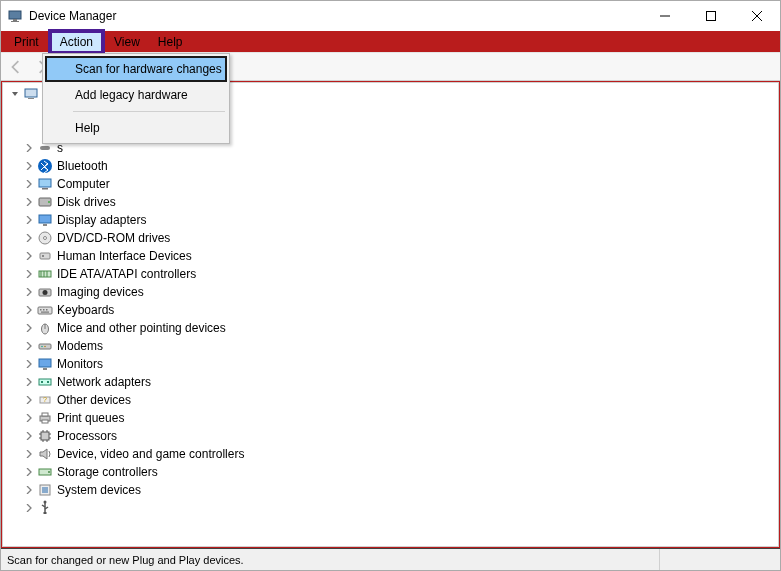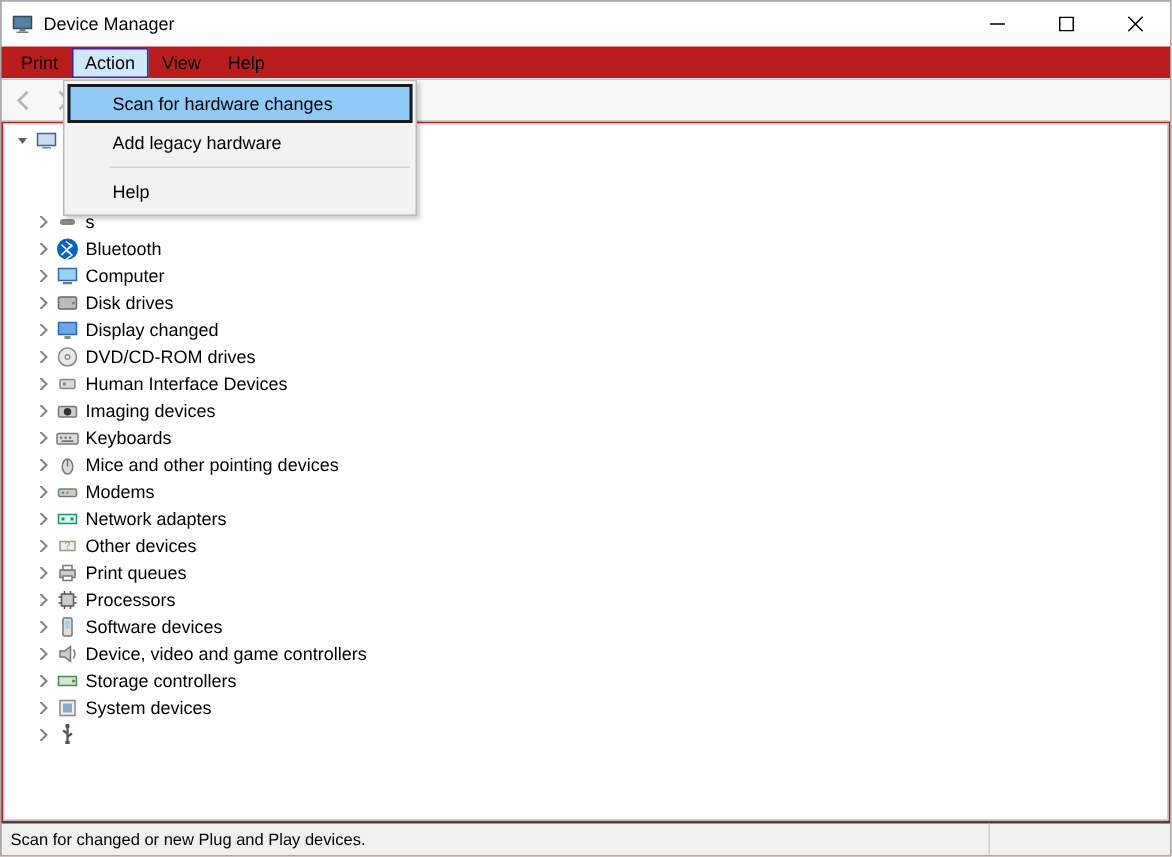--- a/index.html
+++ b/index.html
@@ -10,30 +10,30 @@
 .titlebar { height: 30px; display: flex; align-items: center; padding: 0 0 0 6px; background: #fff; }
 .titlebar .app-icon { width: 16px; height: 16px; margin-right: 6px; }
 .titlebar .title { font-size: 12px; color: #000; flex: 1; }
 .titlebar .controls { display: flex; }
 .titlebar .controls .ctrl { width: 46px; height: 30px; display: flex; align-items: center; justify-content: center; }
 .titlebar .controls .ctrl svg { width: 10px; height: 10px; }
 
 
 .menubar { height: 22px; display: flex; align-items: center; padding: 0 4px; font-size: 12px; border-bottom: 1px solid #e5e5e5; }
 .menubar .menu-item { padding: 3px 9px; cursor: default; }
-.menubar .menu-item.open { background: #cde8ff; border: 1px solid #4c1d95; padding: 2px 8px; }
+.menubar .menu-item.open { background: #cde8ff; border: 4px solid #4c1d95; padding: 2px 8px; }
 
 
 .toolbar { height: 28px; display: flex; align-items: center; padding: 0 4px; border-bottom: 1px solid #d0d0d0; gap: 4px; background: #f7f7f7; }
 .toolbar .tbtn { width: 22px; height: 22px; display: flex; align-items: center; justify-content: center; }
 .toolbar .tbtn.disabled { opacity: 0.4; }
 .toolbar .sep { width: 1px; height: 18px; background: #c0c0c0; margin: 0 3px; }
 
 
-.dropdown { position: absolute; top: 52px; left: 41px; width: 236px; background: #f2f2f2; border: 1px solid #b9b9b9; box-shadow: 2px 2px 3px rgba(0,0,0,0.2); z-index: 10; padding: 2px; }
+.dropdown { position: absolute; top: 52px; left: 41px; width: 188px; background: #f2f2f2; border: 1px solid #b9b9b9; box-shadow: 2px 2px 3px rgba(0,0,0,0.2); z-index: 10; padding: 2px; }
 .dropdown .dd-item { height: 26px; display: flex; align-items: center; padding-left: 30px; font-size: 12px; position: relative; }
 .dropdown .dd-item.highlight { background: #91c9f7; border: 2px solid #1a1a1a; padding-left: 28px; height: 26px; }
 .dropdown .dd-sep { height: 1px; background: #d0d0d0; margin: 3px 2px 3px 28px; }
 
 
 .tree-wrap { flex: 1; overflow: hidden; position: relative; padding: 2px 0 0 2px; background: #fff; border: 1px solid #d0d0d0; margin: 1px; }
 .tree { font-size: 12px; color: #000; }
 .root-row { display: flex; align-items: center; height: 18px; padding-left: 4px; }
 .cat-row { display: flex; align-items: center; height: 18px; padding-left: 18px; }
 .arrow { width: 12px; height: 12px; display: flex; align-items: center; justify-content: center; margin-right: 2px; }
@@ -196,21 +196,21 @@
               <svg viewBox="0 0 8 8">
                 <path d="M2 0 L6 4 L2 8" fill="none" stroke="#808080" stroke-width="1.3"></path>
               </svg>
             </span>
             <span class="dev-icon">
               <svg viewBox="0 0 16 16">
                 <rect x="2" y="3" width="12" height="8" fill="#6aa7e8" stroke="#2a6aa8"></rect>
                 <rect x="6" y="12" width="4" height="2" fill="#888"></rect>
               </svg>
             </span>
-            <span class="cat-label">Display changed</span>
+            <span class="cat-label">Display adapters</span>
           </div>
           <div class="cat-row">
             <span class="arrow">
               <svg viewBox="0 0 8 8">
                 <path d="M2 0 L6 4 L2 8" fill="none" stroke="#808080" stroke-width="1.3"></path>
               </svg>
             </span>
             <span class="dev-icon">
               <svg viewBox="0 0 16 16">
                 <circle cx="8" cy="8" r="6" fill="#e8e8e8" stroke="#888"></circle>
@@ -225,20 +225,36 @@
                 <path d="M2 0 L6 4 L2 8" fill="none" stroke="#808080" stroke-width="1.3"></path>
               </svg>
             </span>
             <span class="dev-icon">
               <svg viewBox="0 0 16 16">
                 <rect x="3" y="5" width="10" height="6" rx="1" fill="#d8d8d8" stroke="#888"></rect>
                 <rect x="5" y="7" width="2" height="2" fill="#888"></rect>
               </svg>
             </span>
             <span class="cat-label">Human Interface Devices</span>
+          </div>
+          <div class="cat-row">
+            <span class="arrow">
+              <svg viewBox="0 0 8 8">
+                <path d="M2 0 L6 4 L2 8" fill="none" stroke="#808080" stroke-width="1.3"></path>
+              </svg>
+            </span>
+            <span class="dev-icon">
+              <svg viewBox="0 0 16 16">
+                <rect x="2" y="5" width="12" height="6" fill="#cfe8cf" stroke="#4a8a4a"></rect>
+                <line x1="4" y1="5" x2="4" y2="11" stroke="#4a8a4a"></line>
+                <line x1="7" y1="5" x2="7" y2="11" stroke="#4a8a4a"></line>
+                <line x1="10" y1="5" x2="10" y2="11" stroke="#4a8a4a"></line>
+              </svg>
+            </span>
+            <span class="cat-label">IDE ATA/ATAPI controllers</span>
           </div>
           <div class="cat-row">
             <span class="arrow">
               <svg viewBox="0 0 8 8">
                 <path d="M2 0 L6 4 L2 8" fill="none" stroke="#808080" stroke-width="1.3"></path>
               </svg>
             </span>
             <span class="dev-icon">
               <svg viewBox="0 0 16 16">
                 <rect x="2" y="5" width="12" height="7" rx="1" fill="#ccc" stroke="#777"></rect>
@@ -285,20 +301,34 @@
               </svg>
             </span>
             <span class="dev-icon">
               <svg viewBox="0 0 16 16">
                 <rect x="2" y="6" width="12" height="5" rx="1" fill="#ccc" stroke="#777"></rect>
                 <circle cx="5" cy="8.5" r="0.8" fill="#2a8"></circle>
                 <circle cx="8" cy="8.5" r="0.8" fill="#a82"></circle>
               </svg>
             </span>
             <span class="cat-label">Modems</span>
+          </div>
+          <div class="cat-row">
+            <span class="arrow">
+              <svg viewBox="0 0 8 8">
+                <path d="M2 0 L6 4 L2 8" fill="none" stroke="#808080" stroke-width="1.3"></path>
+              </svg>
+            </span>
+            <span class="dev-icon">
+              <svg viewBox="0 0 16 16">
+                <rect x="2" y="3" width="12" height="8" fill="#6aa7e8" stroke="#2a6aa8"></rect>
+                <rect x="6" y="12" width="4" height="2" fill="#888"></rect>
+              </svg>
+            </span>
+            <span class="cat-label">Monitors</span>
           </div>
           <div class="cat-row">
             <span class="arrow">
               <svg viewBox="0 0 8 8">
                 <path d="M2 0 L6 4 L2 8" fill="none" stroke="#808080" stroke-width="1.3"></path>
               </svg>
             </span>
             <span class="dev-icon">
               <svg viewBox="0 0 16 16">
                 <rect x="2" y="5" width="12" height="6" fill="#cfe" stroke="#2a8a6a"></rect>
@@ -359,34 +389,20 @@
             <span class="cat-label">Processors</span>
           </div>
           <div class="cat-row">
             <span class="arrow">
               <svg viewBox="0 0 8 8">
                 <path d="M2 0 L6 4 L2 8" fill="none" stroke="#808080" stroke-width="1.3"></path>
               </svg>
             </span>
             <span class="dev-icon">
               <svg viewBox="0 0 16 16">
-                <rect x="5" y="2" width="6" height="12" rx="1" fill="#ddd" stroke="#777"></rect>
-                <rect x="6.5" y="4" width="3" height="5" fill="#9cd0f4"></rect>
-              </svg>
-            </span>
-            <span class="cat-label">Software devices</span>
-          </div>
-          <div class="cat-row">
-            <span class="arrow">
-              <svg viewBox="0 0 8 8">
-                <path d="M2 0 L6 4 L2 8" fill="none" stroke="#808080" stroke-width="1.3"></path>
-              </svg>
-            </span>
-            <span class="dev-icon">
-              <svg viewBox="0 0 16 16">
                 <path d="M3 6 L6 6 L10 3 L10 13 L6 10 L3 10 Z" fill="#ccc" stroke="#777"></path>
                 <path d="M12 5 Q14 8 12 11" fill="none" stroke="#777"></path>
               </svg>
             </span>
             <span class="cat-label">Device, video and game controllers</span>
           </div>
           <div class="cat-row">
             <span class="arrow">
               <svg viewBox="0 0 8 8">
                 <path d="M2 0 L6 4 L2 8" fill="none" stroke="#808080" stroke-width="1.3"></path>

